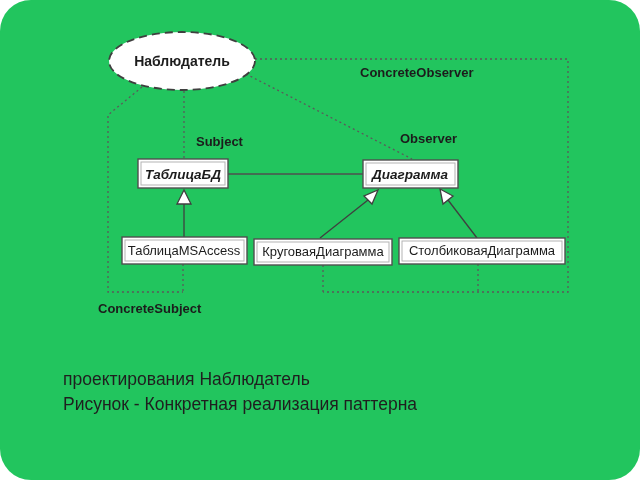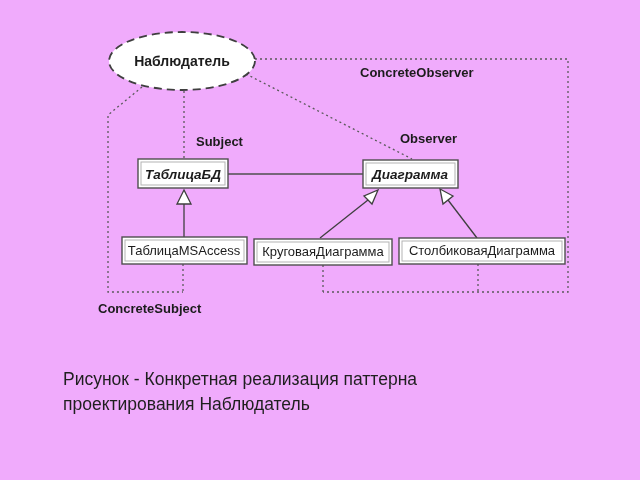--- a/index.html
+++ b/index.html
@@ -4,23 +4,24 @@
 <style>
   html, body {
     margin: 0;
     padding: 0;
     background: #ffffff;
   }
   .page {
     position: relative;
     width: 640px;
     height: 480px;
-    background: #f0abfc;
+    background: #22c55e;
     overflow: hidden;
     font-family: "Liberation Sans", sans-serif;
+    border-radius: 31px;
   }
   .diagram-svg {
     position: absolute;
     left: 0;
     top: 0;
   }
   
   .node-label {
     font-family: "Liberation Sans", sans-serif;
     font-size: 14px;
@@ -127,17 +128,17 @@
       <text class="class-label" x="482" y="255" text-anchor="middle">СтолбиковаяДиаграмма</text>
     </g>
 
     <text class="role-label" x="196" y="146">Subject</text>
     <text class="role-label" x="400" y="143">Observer</text>
     <text class="pkg-label" x="360" y="77">ConcreteObserver</text>
     <text class="pkg-label" x="98" y="313">ConcreteSubject</text>
   </svg>
 
   <div class="caption">
+    <div>проектирования Наблюдатель</div>
     <div>Рисунок - Конкретная реализация паттерна</div>
-    <div>проектирования Наблюдатель</div>
   </div>
 
 </div>
 
 </body></html>

